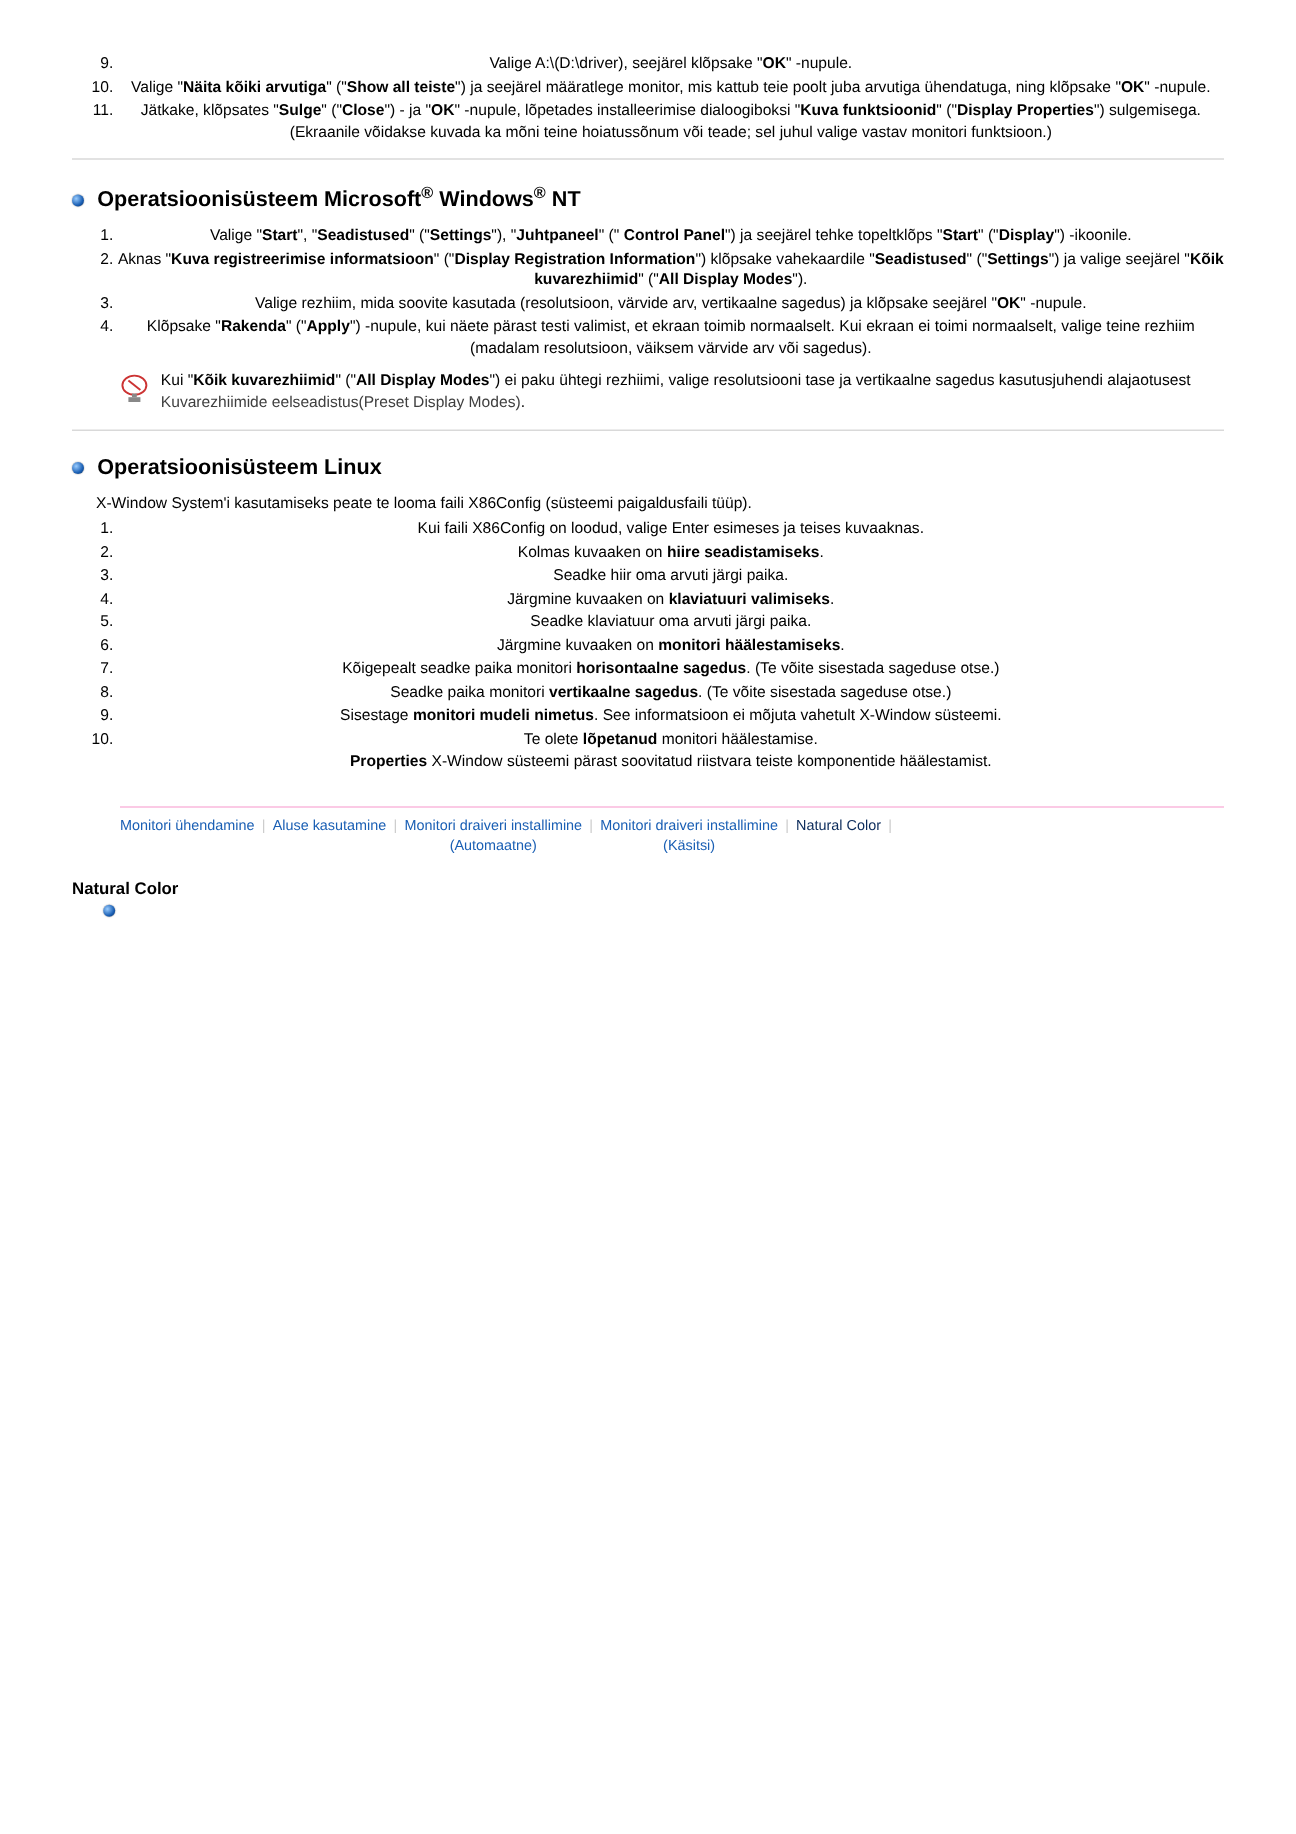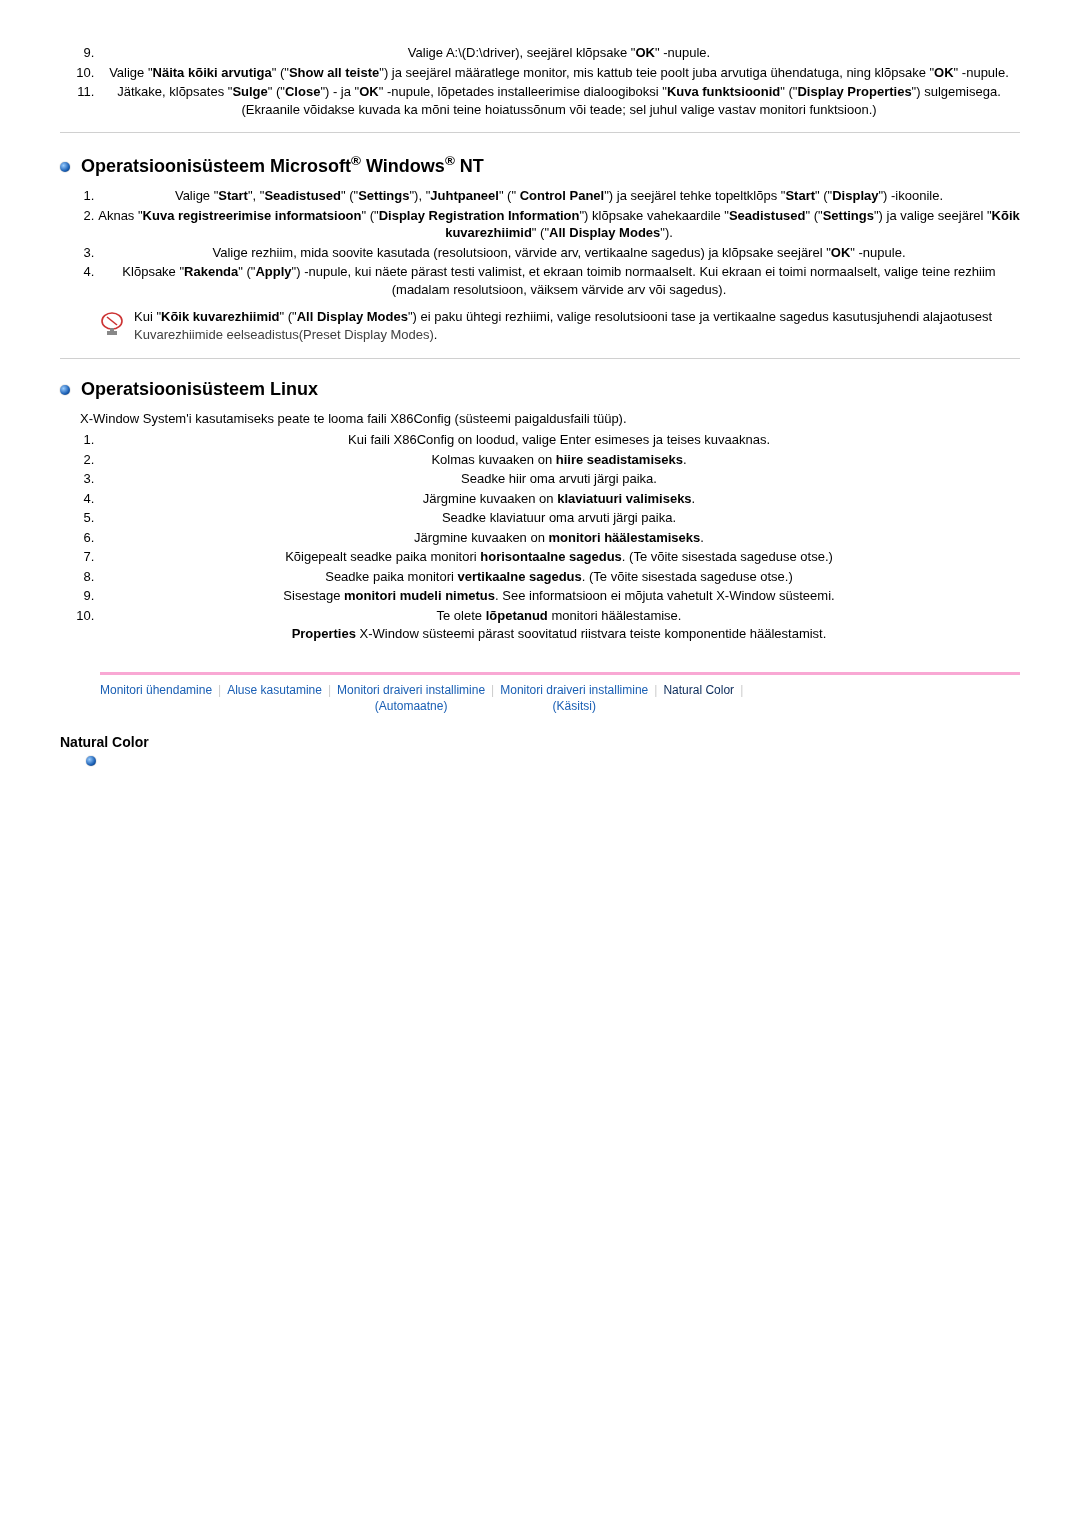--- a/index.html
+++ b/index.html
@@ -58,21 +58,21 @@
     line-height: 1.35;
   }
   .link { color: #404040; }
   .para {
     margin: 8px 0 1px 20px;
     line-height: 1.35;
   }
   .nav-bar {
     margin: 30px 0 20px 40px;
     padding-top: 8px;
-    border-top: 3px solid #f9a8d4;
+    border-top: 1px solid #f9a8d4;
     font-size: 12px;
     display: flex;
     flex-wrap: wrap;
     gap: 6px;
     align-items: flex-start;
   }
   .nav-item {
     color: #1a5fb4;
     text-align: center;
     line-height: 1.3;

